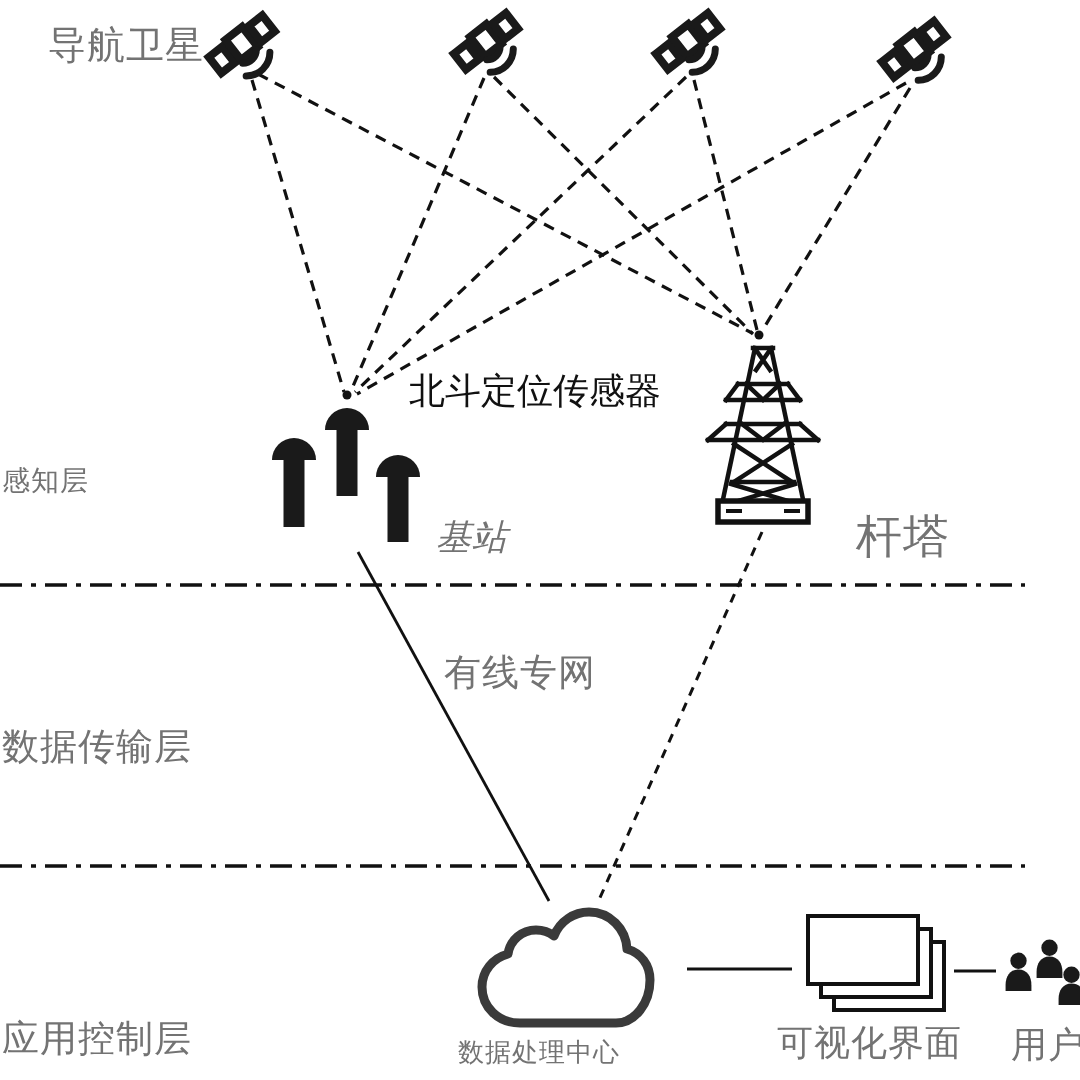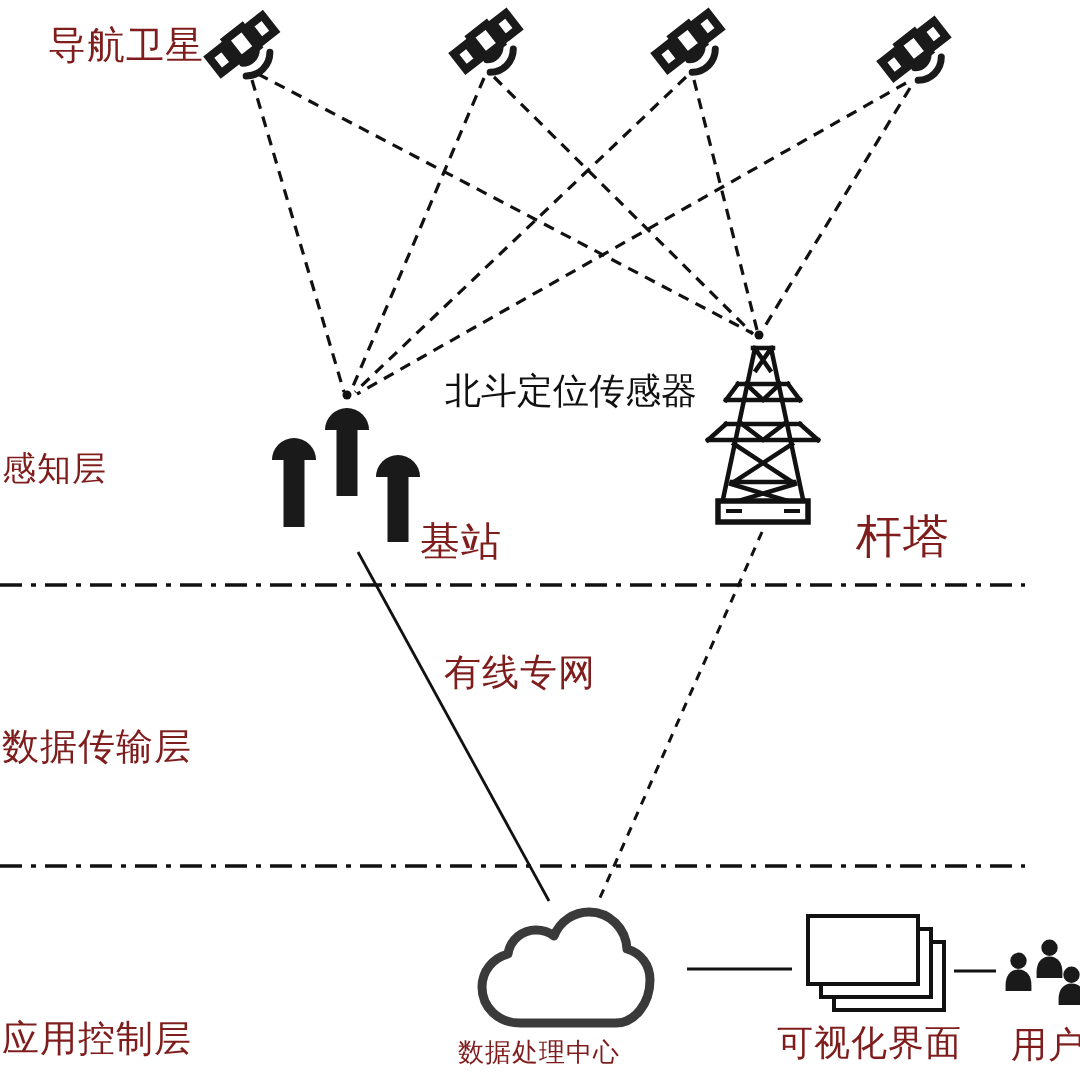--- a/index.html
+++ b/index.html
@@ -2,22 +2,22 @@
 <html><head>
 <meta charset="utf-8">
 <style>
   html,body{margin:0;padding:0;background:#fff;}
   .canvas{
     position:relative;width:1080px;height:1080px;background:#ffffff;overflow:hidden;
     font-family:"Liberation Serif","DejaVu Serif",serif;color:#111;
   }
   .wires{position:absolute;left:0;top:0;width:1080px;height:1080px;}
   .icon{position:absolute;overflow:visible;}
-  .lbl{position:absolute;white-space:nowrap;color:#7f1d1d;letter-spacing:1px;}
-  .sensor-block{position:absolute;left:436px;top:368px;width:270px;text-align:center;
+  .lbl{position:absolute;white-space:nowrap;color:#737373;letter-spacing:1px;}
+  .sensor-block{position:absolute;left:400px;top:368px;width:270px;text-align:center;
     font-size:36px;line-height:1.28;}
   line,path,rect{vector-effect:non-scaling-stroke;}
 </style>
 </head>
 <body>
 
 <div class="canvas">
 
   <svg class="wires" width="1080" height="1080" viewBox="0 0 1080 1080">
     <defs>
@@ -127,27 +127,27 @@
   </svg>
 
   <svg class="icon" style="left:1000px;top:938px;width:88px;height:76px" viewBox="0 0 88 76">
     <use href="#person" x="3" y="15" width="31" height="38"></use>
     <use href="#person" x="34" y="2" width="31" height="38"></use>
     <use href="#person" x="56" y="29" width="31" height="38"></use>
   </svg>
 
   <div class="lbl" style="left:48px;top:20px;font-size:38px;">导航卫星</div>
 
-  <div class="lbl" style="left:2px;top:446px;font-size:34px;">感知层</div>
+  <div class="lbl" style="left:2px;top:462px;font-size:28px;">感知层</div>
 
   <div class="sensor-block">
     <div>北斗定位传感器</div>
   </div>
 
-  <div class="lbl" style="left:420px;top:514px;font-size:40px;">基站</div>
+  <div class="lbl" style="left:436px;top:514px;font-size:35px;font-style:italic;">基站</div>
 
   <div class="lbl" style="left:856px;top:506px;font-size:46px;">杆塔</div>
 
   <div class="lbl" style="left:444px;top:648px;font-size:37px;">有线专网</div>
 
 
   <div class="lbl" style="left:2px;top:722px;font-size:37px;">数据传输层</div>
 
   <div class="lbl" style="left:2px;top:982px;font-size:37px;margin-top:32px;">应用控制层</div>
 

